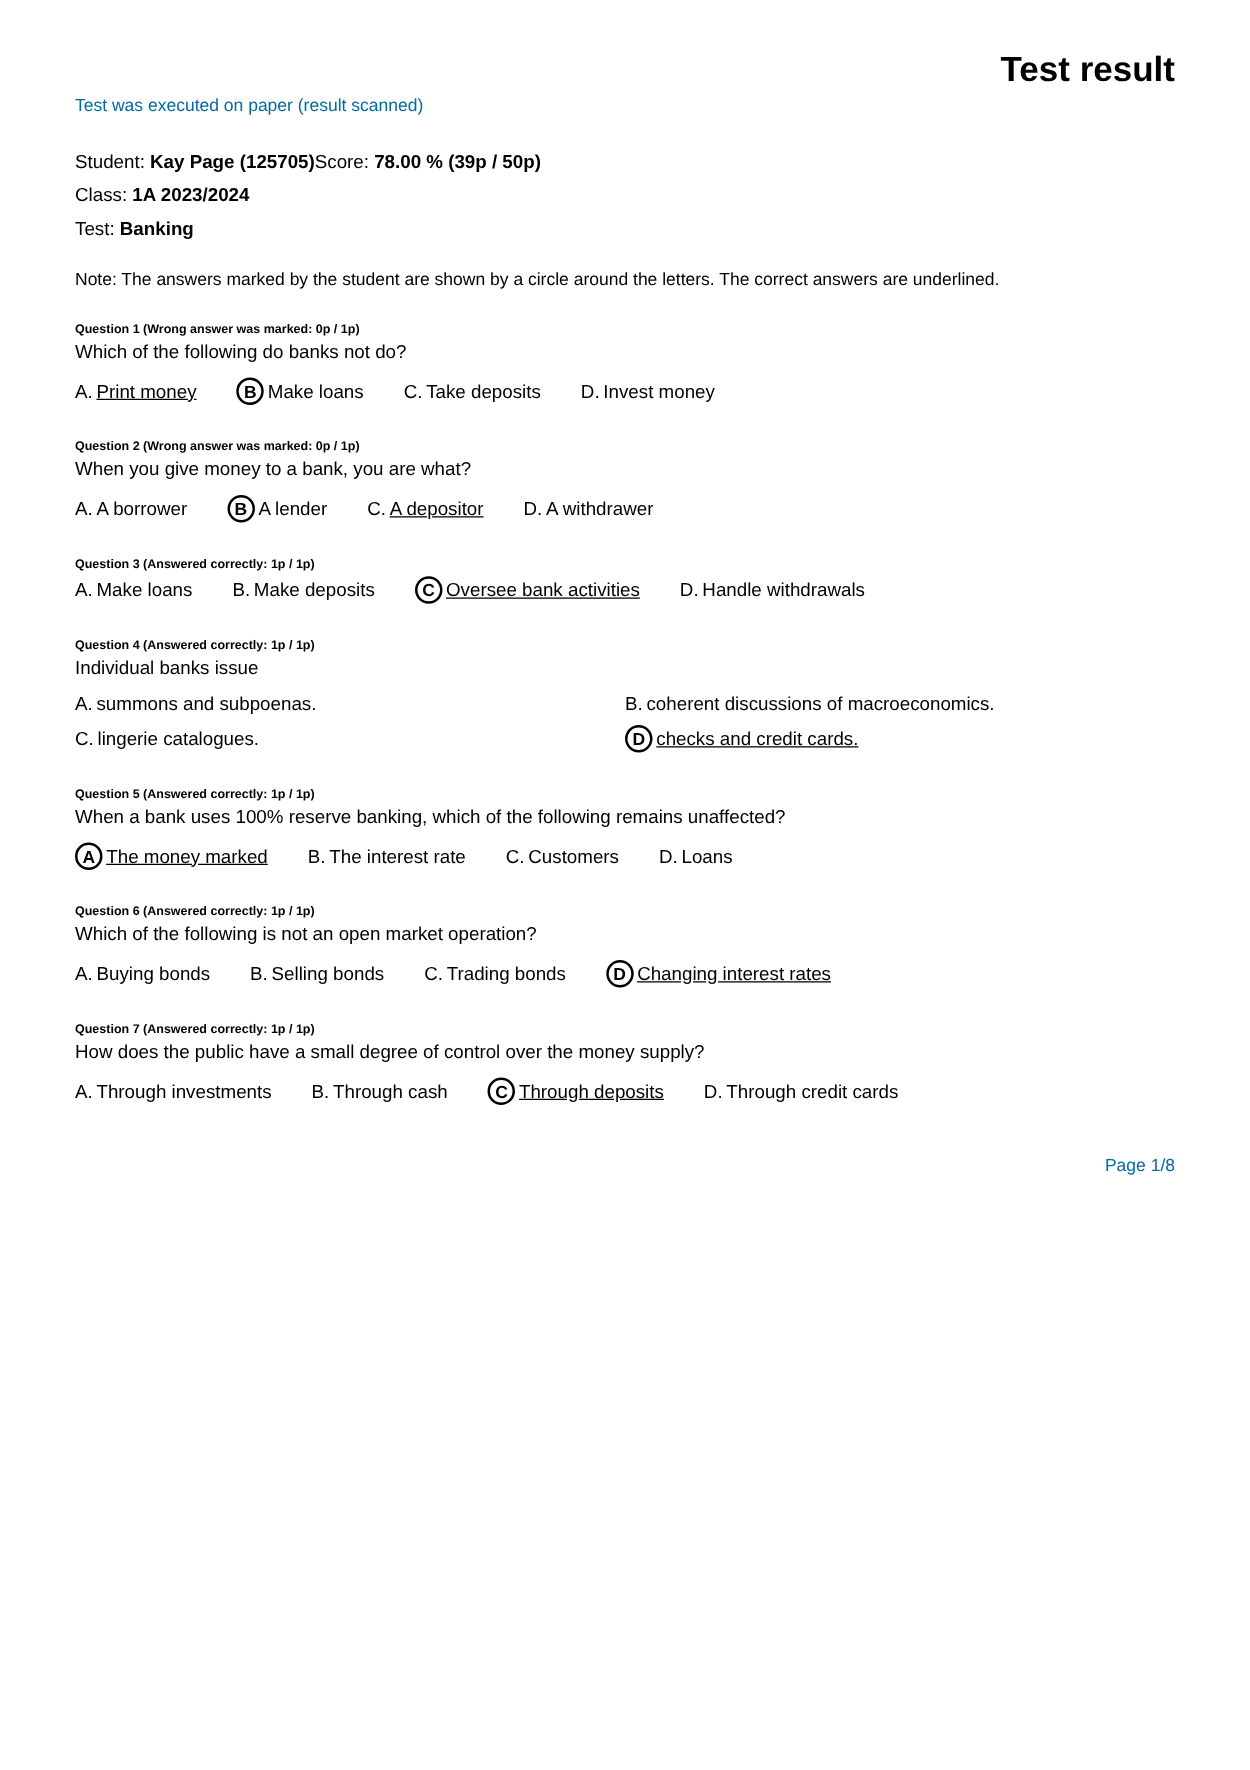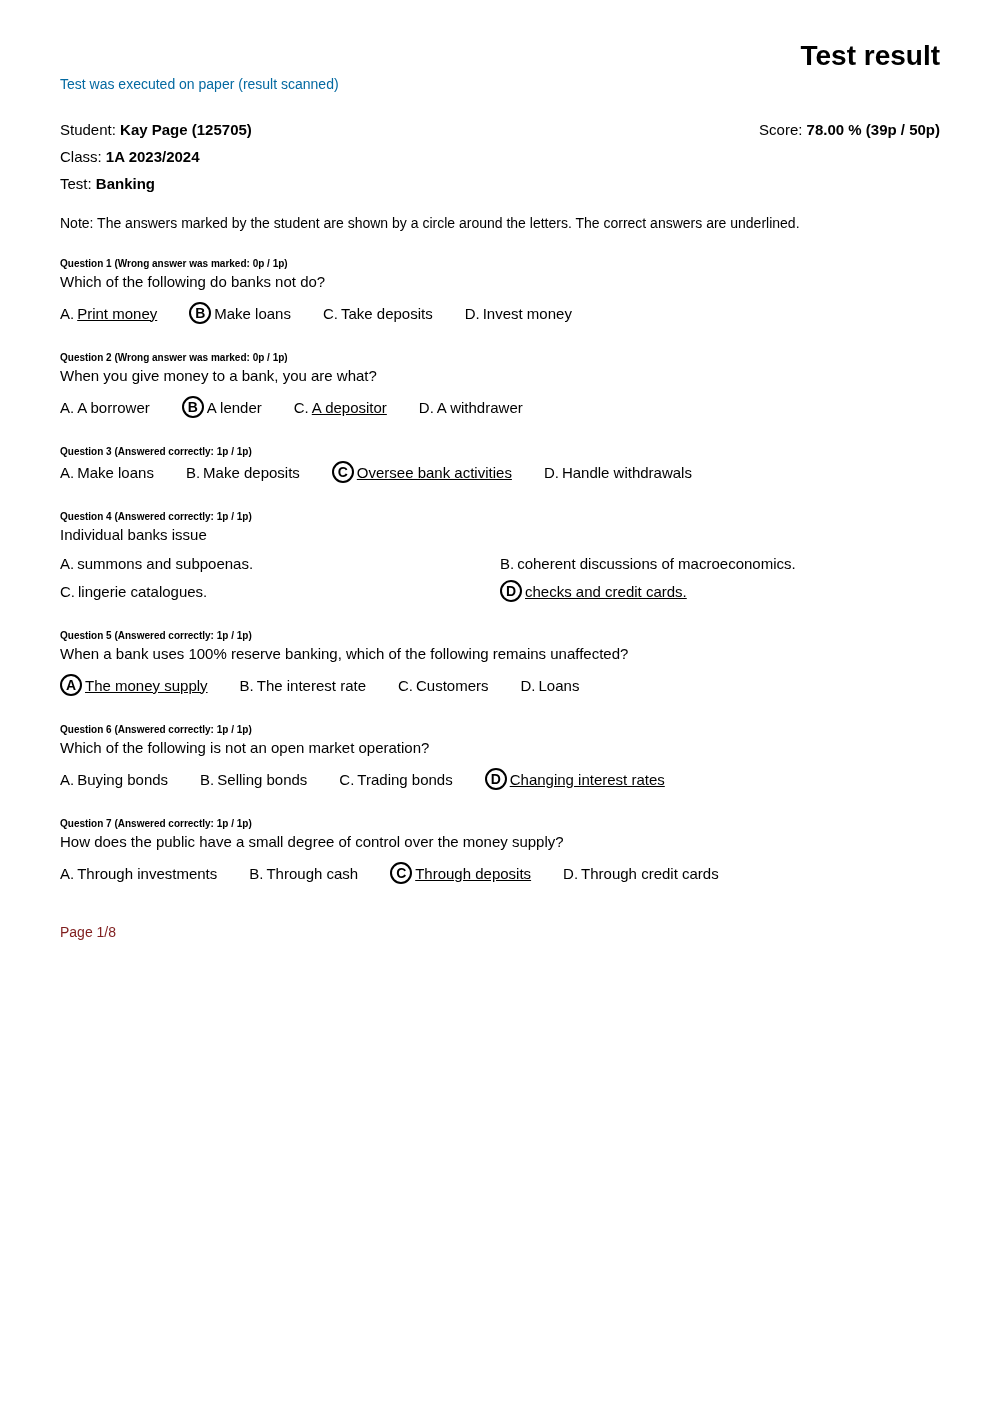--- a/index.html
+++ b/index.html
@@ -18,21 +18,21 @@
       margin-bottom: 4px;
       text-align: right;
     }
     .subtitle {
       font-size: 14px;
       color: #0369a1;
       margin-bottom: 24px;
     }
     .student-info {
       display: flex;
-      justify-content: space-between;
+      justify-content: flex-start;
       margin-bottom: 6px;
     }
     .student-info-left {
       line-height: 1.8;
     }
     .student-info-right {
       line-height: 1.8;
       text-align: right;
     }
     .info-label { font-weight: normal; }
@@ -81,24 +81,24 @@
       font-size: 14px;
     }
     .underlined {
       text-decoration: underline;
     }
     .plain-letter {
       margin-right: 3px;
       font-weight: normal;
     }
     .page-footer {
-      text-align: left;
+      text-align: right;
       margin-top: 40px;
       font-size: 14px;
-      color: #7f1d1d;
+      color: #0369a1;
     }
     .two-col-answers {
       display: grid;
       grid-template-columns: 1fr 1fr;
       gap: 8px 0;
     }
     .two-col-answers .answer {
       margin-right: 0;
     }
   </style>
@@ -220,21 +220,21 @@
           <span class="underlined">checks and credit cards.</span>
         </div>
       </div>
     </div>
     <div class="question-block">
       <div class="question-header">Question 5 (Answered correctly: 1p / 1p)</div>
       <div class="question-text">When a bank uses 100% reserve banking, which of the following remains unaffected?</div>
       <div class="answers">
         <div class="answer">
           <span class="circled">A</span>
-          <span class="underlined">The money supply</span>
+          <span class="underlined">The money marked</span>
         </div>
         <div class="answer">
           <span class="plain-letter">B.</span>
           <span>The interest rate</span>
         </div>
         <div class="answer">
           <span class="plain-letter">C.</span>
           <span>Customers</span>
         </div>
         <div class="answer">

